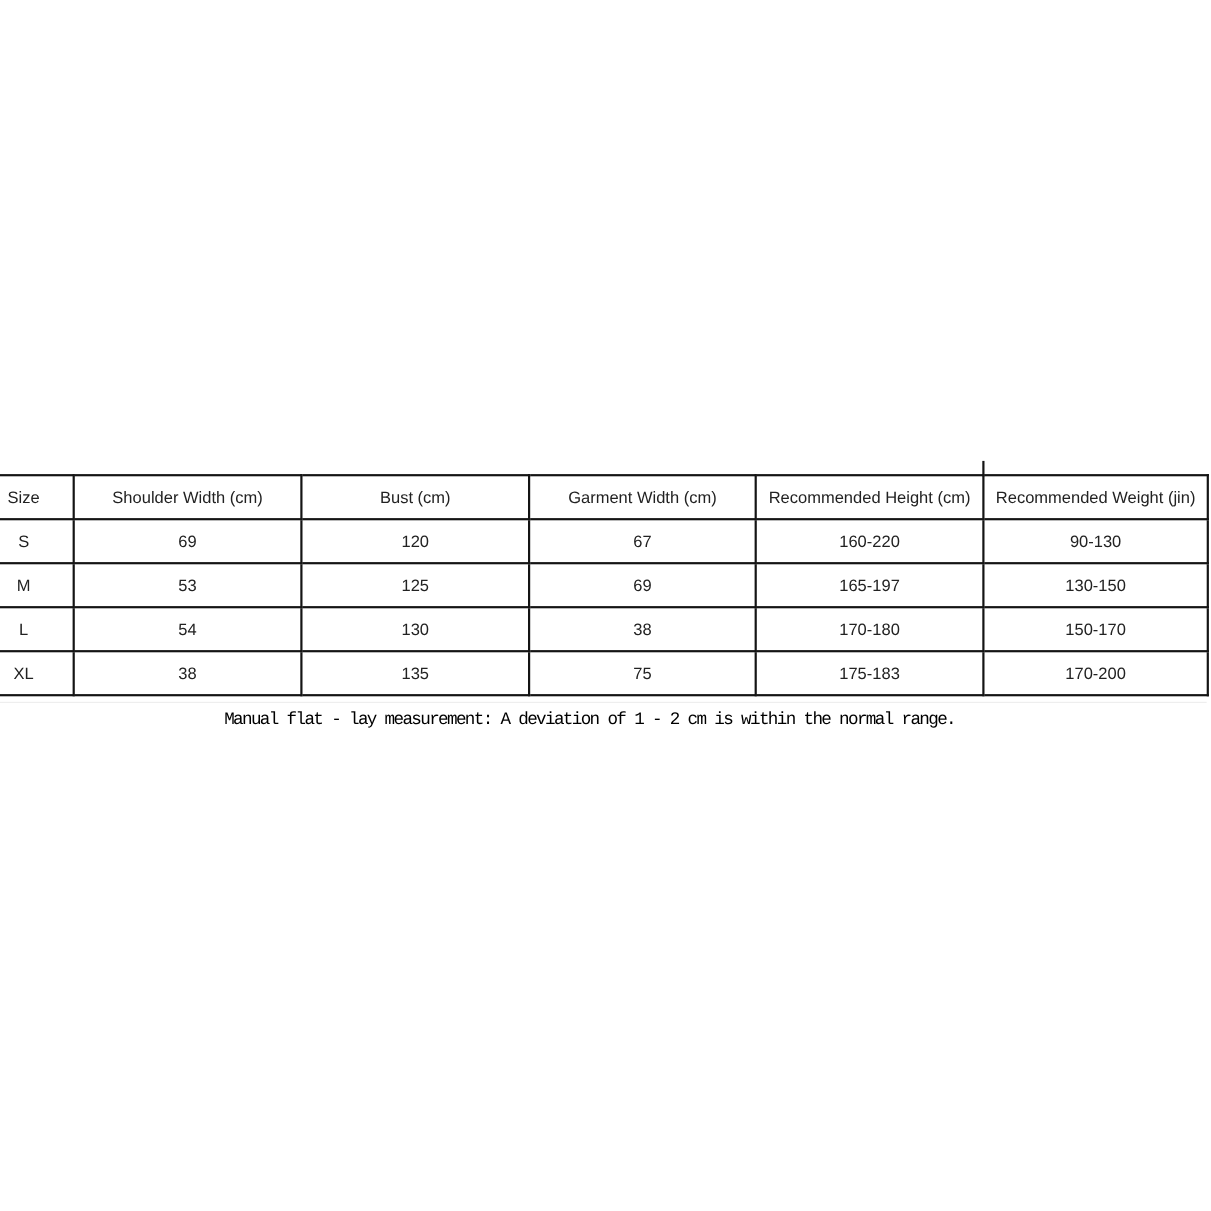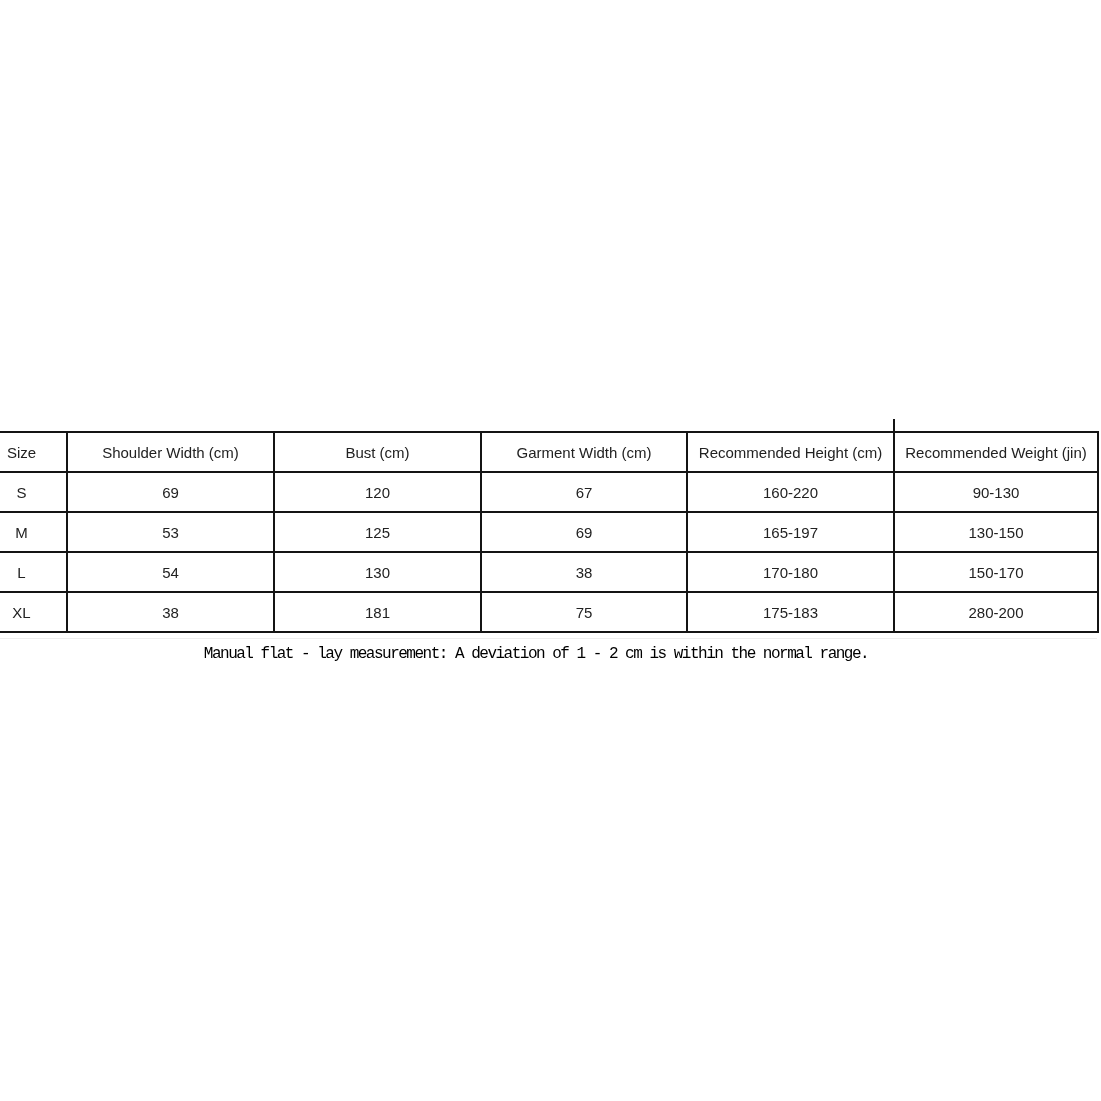--- a/index.html
+++ b/index.html
@@ -117,24 +117,24 @@
           <td>L</td>
           <td>54</td>
           <td>130</td>
           <td>38</td>
           <td>170-180</td>
           <td>150-170</td>
         </tr>
         <tr>
           <td>XL</td>
           <td>38</td>
-          <td>181</td>
+          <td>135</td>
           <td>75</td>
           <td>175-183</td>
-          <td>280-200</td>
+          <td>170-200</td>
         </tr>
       </tbody>
     </table>
   </div>
 
   <div class="faint-underline"></div>
 
   <div class="caption">Manual flat - lay measurement: A deviation of 1 - 2 cm is within the normal range.</div>
 
 </div>

